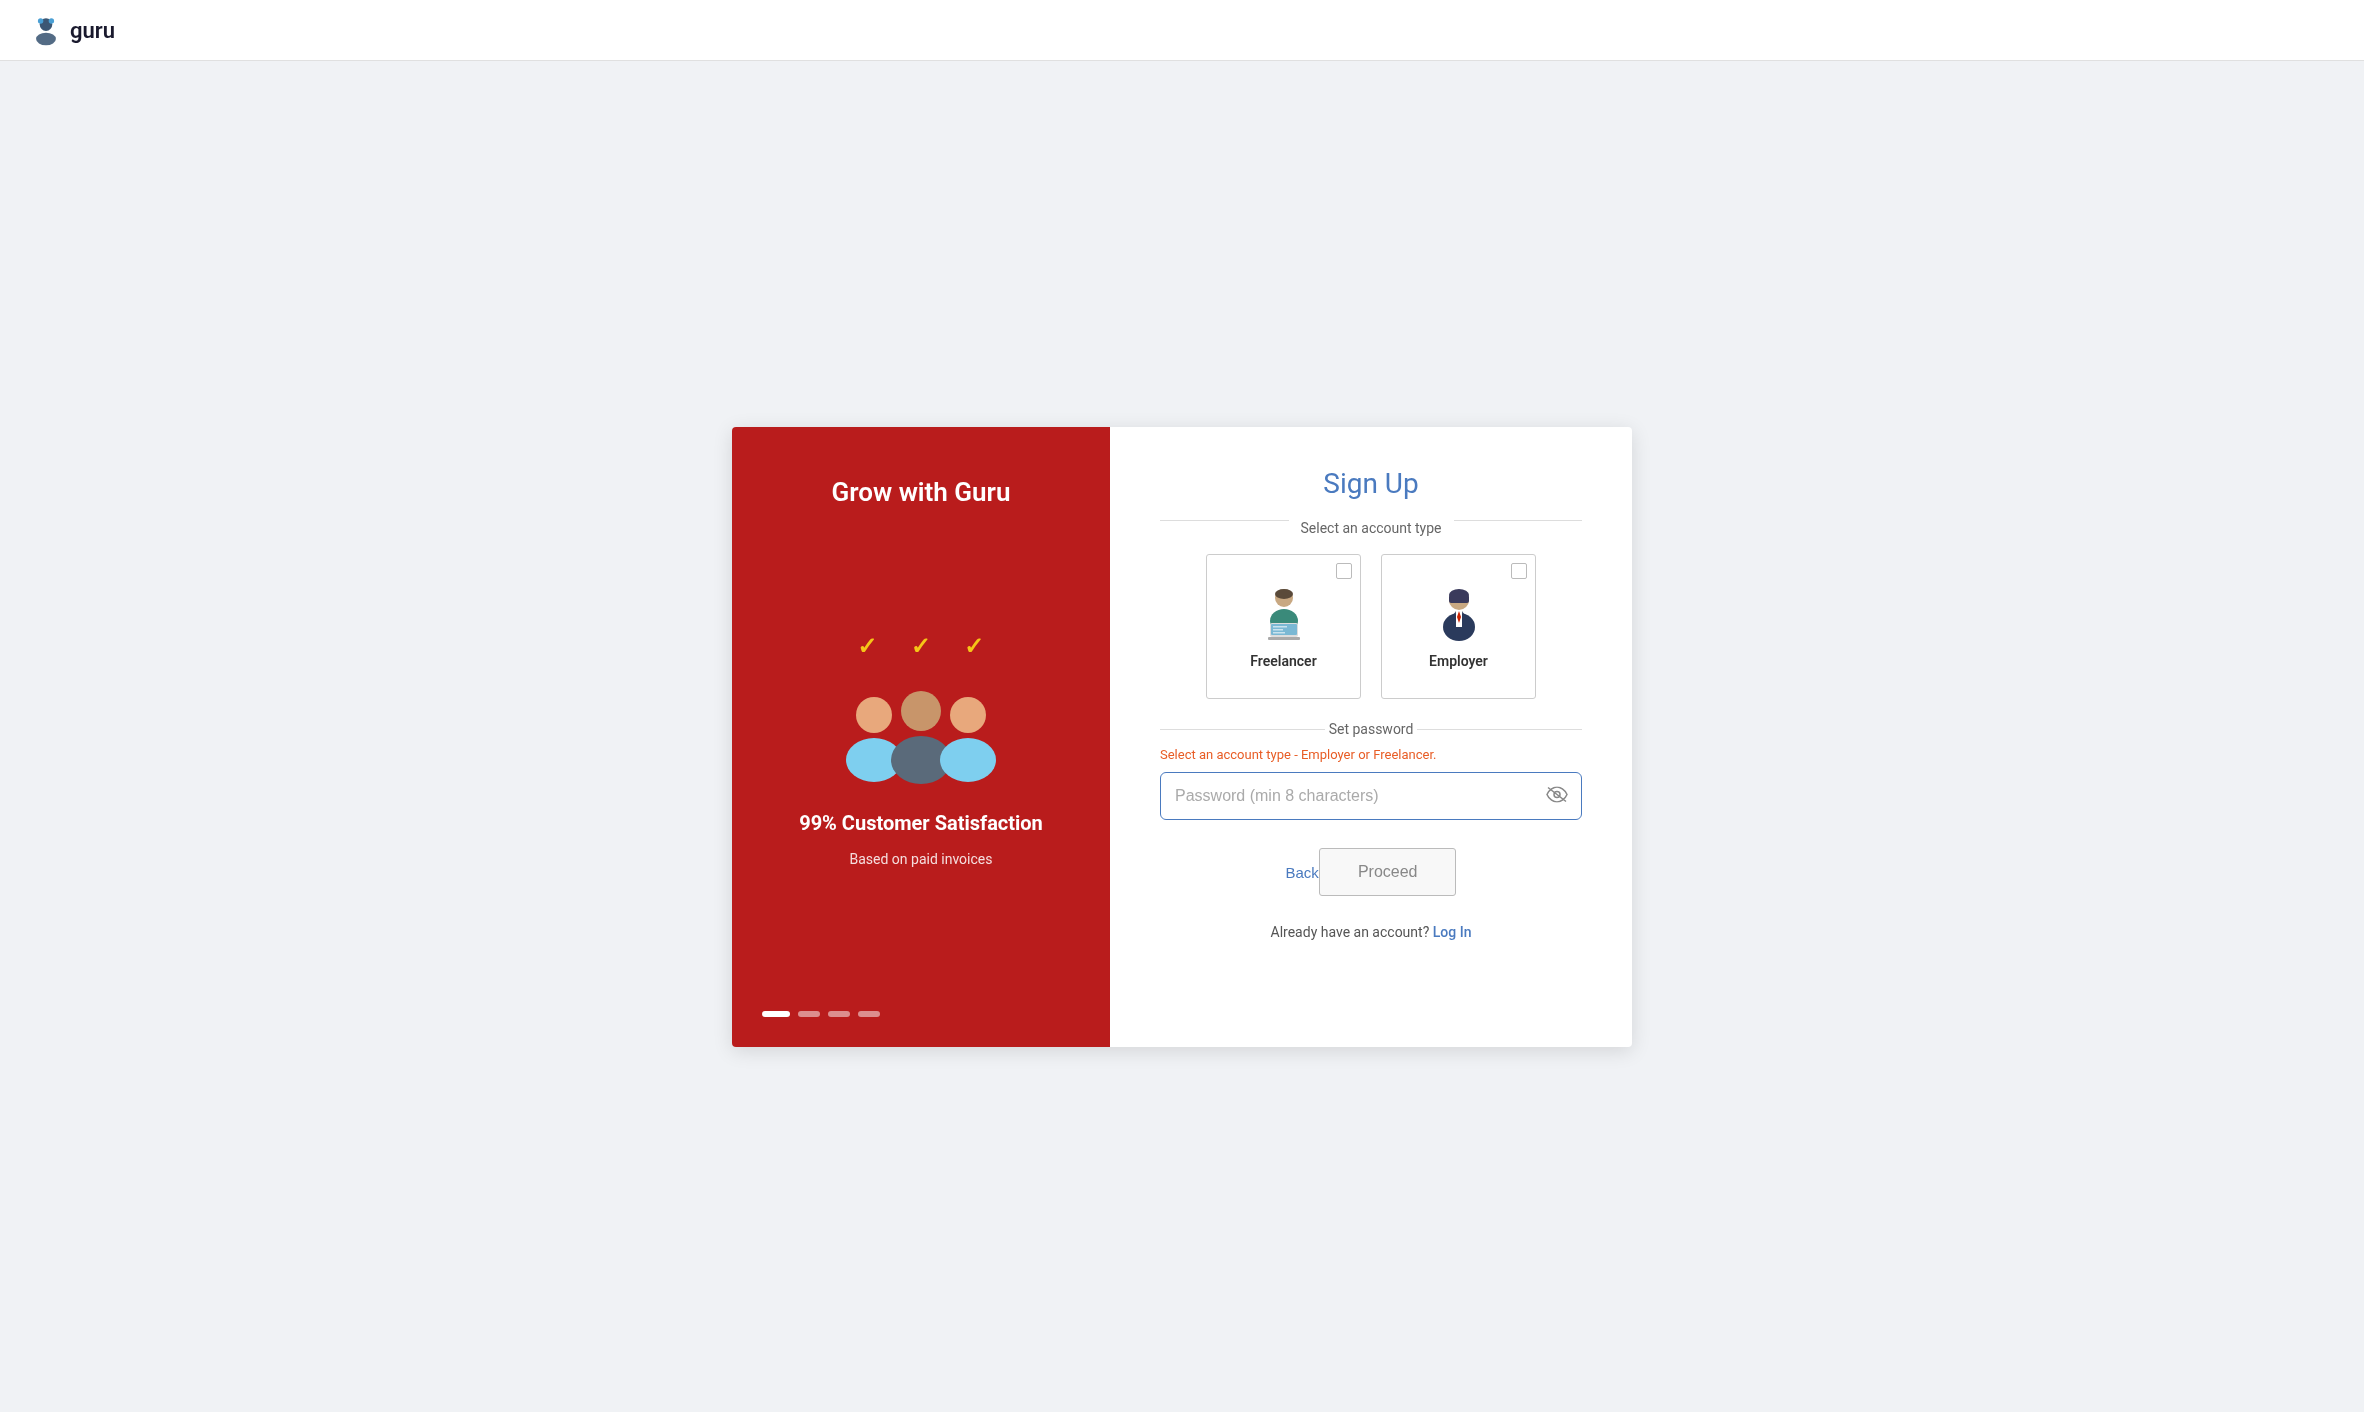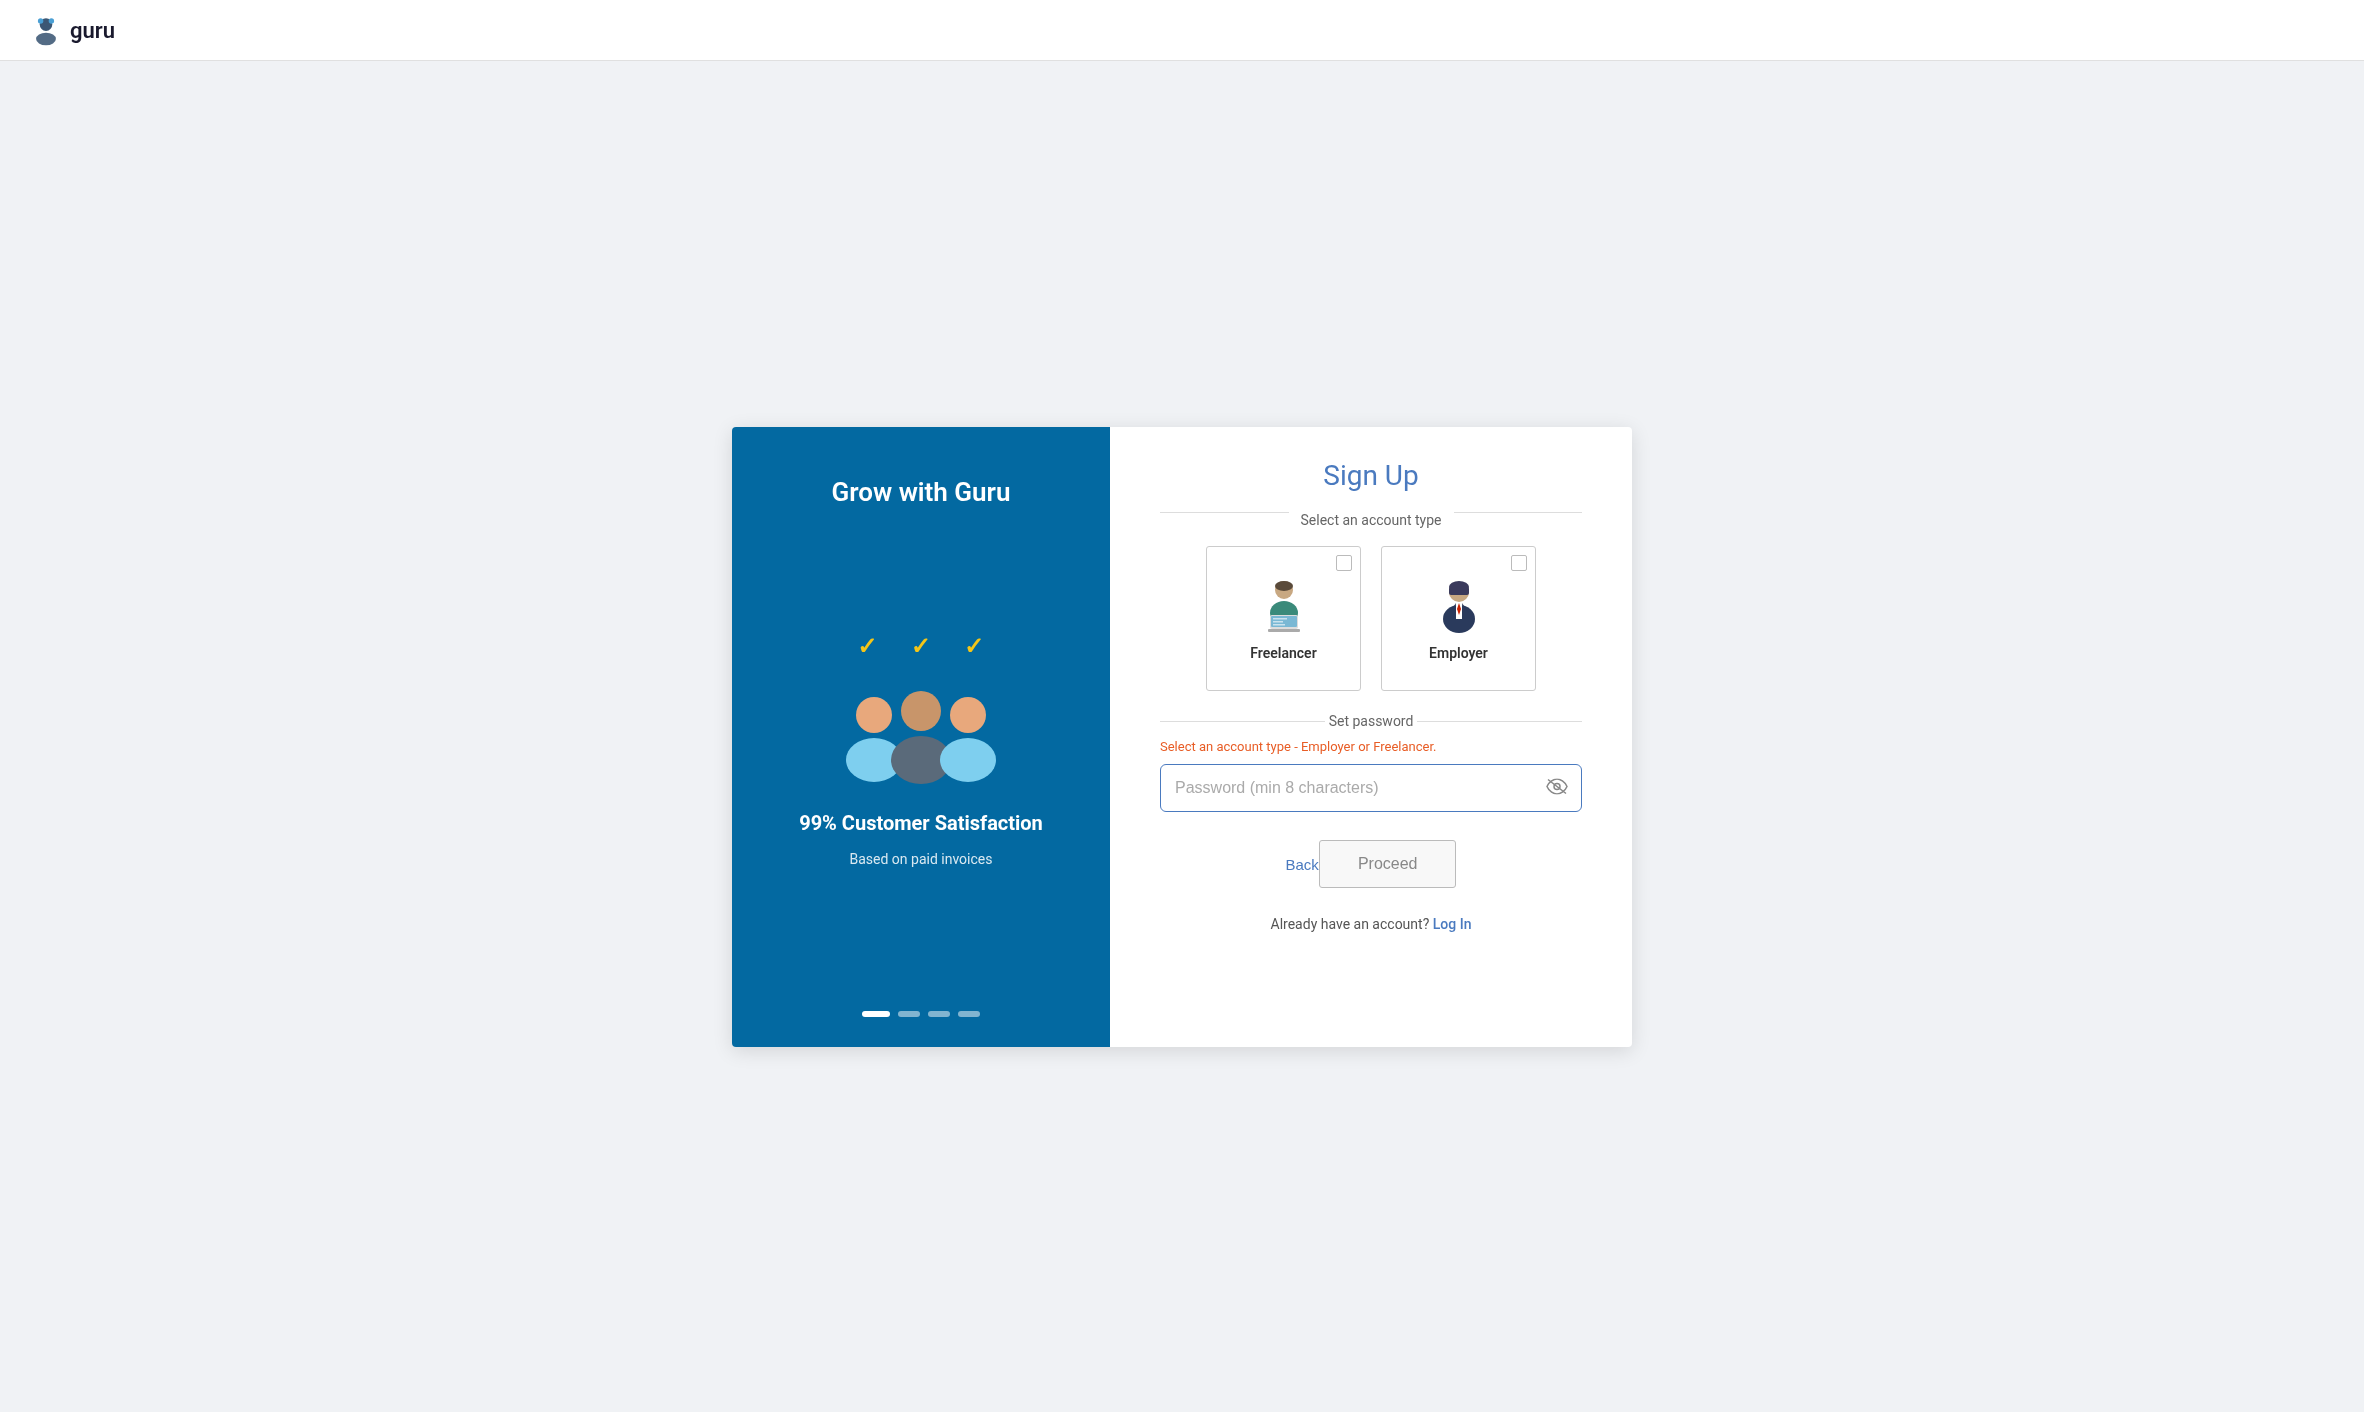--- a/index.html
+++ b/index.html
@@ -41,25 +41,24 @@
       display: flex;
       width: 900px;
       min-height: 620px;
       box-shadow: 0 4px 20px rgba(0,0,0,0.12);
       border-radius: 4px;
       overflow: hidden;
       background: #fff;
     }
     
     .left-panel {
-      background: #0369a1;
+      background: #b91c1c;
       flex: 0 0 42%;
       display: flex;
       flex-direction: column;
-      align-items: center;
       justify-content: space-between;
       padding: 50px 30px 30px;
       color: #fff;
     }
     .left-title {
       font-size: 26px;
       font-weight: 600;
       color: #fff;
       text-align: center;
     }
@@ -107,21 +106,21 @@
     .dot.active {
       background: #fff;
       width: 28px;
     }
     .dot:not(.active) {
       width: 22px;
     }
     
     .right-panel {
       flex: 1;
-      padding: 32px 50px;
+      padding: 40px 50px;
       display: flex;
       flex-direction: column;
       align-items: center;
     }
     .signup-title {
       font-size: 28px;
       font-weight: 400;
       color: #4a7abf;
       margin-bottom: 20px;
     }

